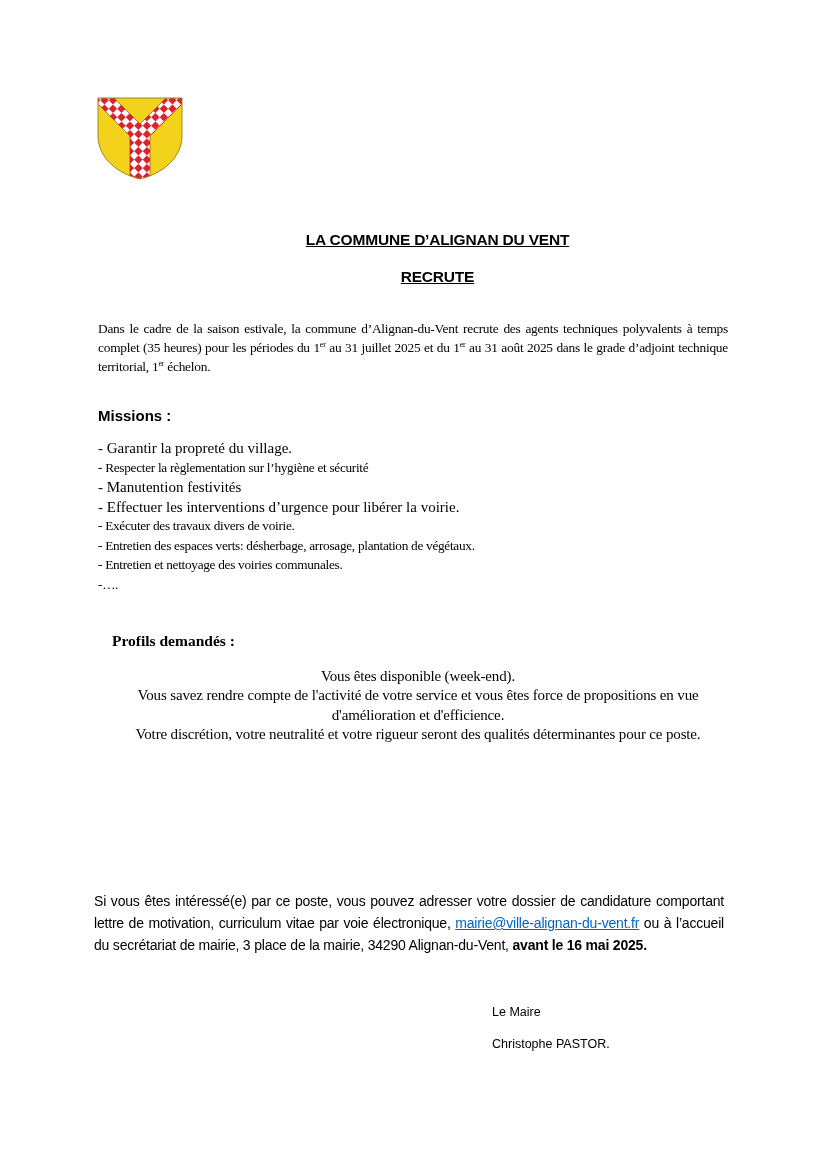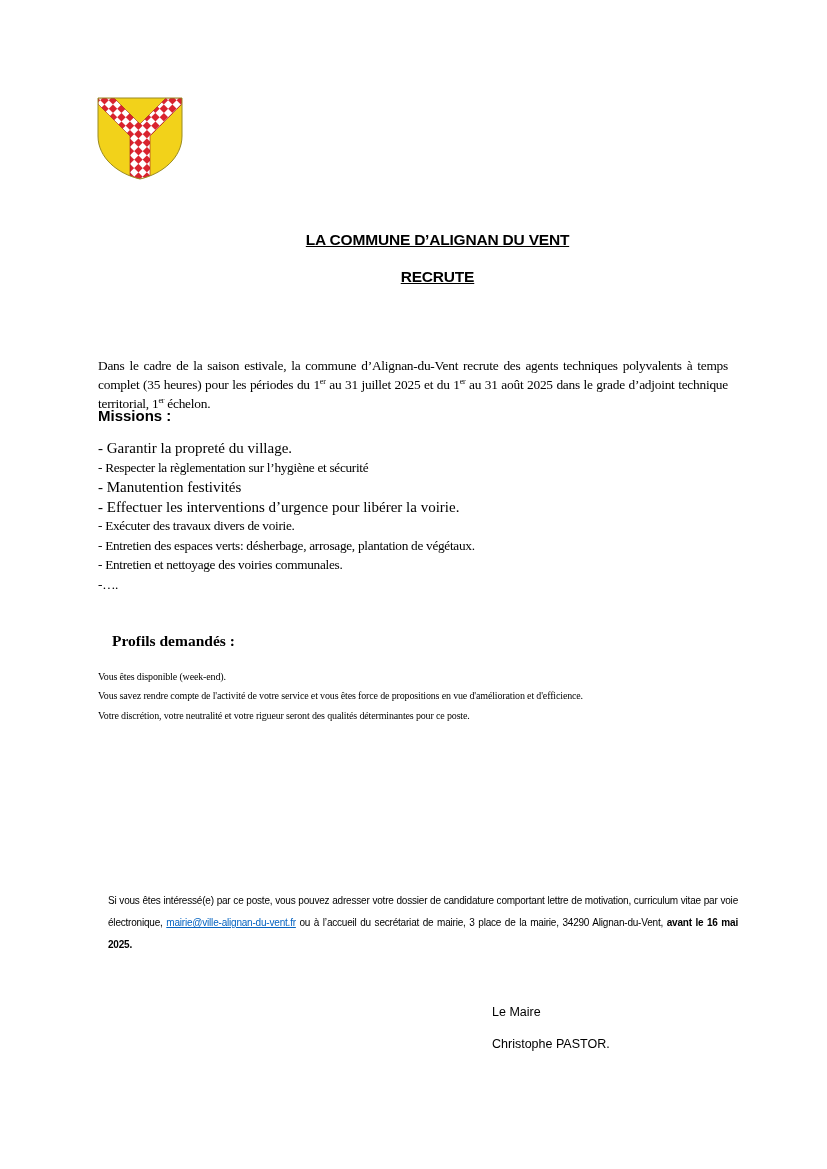--- a/index.html
+++ b/index.html
@@ -3,38 +3,38 @@
 <meta charset="utf-8">
 <style>
   html, body { margin: 0; padding: 0; background: #ffffff; }
   body { width: 827px; height: 1169px; position: relative; overflow: hidden; color: #000; }
   .crest { position: absolute; left: 96px; top: 96px; width: 88px; height: 84px; }
   .title-block { position: absolute; left: 0; width: 827px; text-align: center;
     font-family: "Liberation Sans", sans-serif; font-weight: bold; font-size: 15.5px;
     text-decoration: underline; letter-spacing: -0.2px; margin-left: 24px; }
   .t1 { top: 231px; }
   .t2 { top: 268px; }
-  .intro { position: absolute; left: 98px; top: 356px; width: 630px;
+  .intro { position: absolute; left: 98px; top: 319px; width: 630px;
     font-family: "Liberation Serif", serif; font-size: 13.4px; line-height: 19px;
     text-align: justify; letter-spacing: -0.25px; }
   .intro sup { font-size: 8px; vertical-align: 5px; line-height: 0; }
   .missions-h { position: absolute; left: 98px; top: 407px;
     font-family: "Liberation Sans", sans-serif; font-weight: bold; font-size: 15px; }
   .missions { position: absolute; left: 98px; top: 440px; margin: 0; padding: 0; list-style: none;
     font-family: "Liberation Serif", serif; }
   .missions li { height: 19.5px; white-space: nowrap; }
   .missions li.big { font-size: 15px; }
   .missions li.small { font-size: 13.3px; letter-spacing: -0.3px; }
   .profils-h { position: absolute; left: 112px; top: 632px;
     font-family: "Liberation Serif", serif; font-weight: bold; font-size: 15.5px; }
   .profils { position: absolute; left: 98px; top: 667px; width: 640px;
-    font-family: "Liberation Serif", serif; font-size: 10px; line-height: 19.3px; letter-spacing: -0.15px; }
+    font-family: "Liberation Serif", serif; font-size: 15px; line-height: 19.3px; letter-spacing: -0.15px; text-align: center; }
   .profils p { margin: 0; }
-  .contact { position: absolute; left: 108px; top: 890px; width: 630px;
-    font-family: "Liberation Sans", sans-serif; font-size: 10px; line-height: 22px;
+  .contact { position: absolute; left: 94px; top: 890px; width: 630px;
+    font-family: "Liberation Sans", sans-serif; font-size: 14px; line-height: 22px;
     text-align: justify; letter-spacing: -0.2px; }
   .contact a { color: #0563c1; text-decoration: underline; }
   .contact b { font-weight: bold; }
   .sig { position: absolute; left: 492px; font-family: "Liberation Sans", sans-serif; font-size: 12.5px; }
   .sig1 { top: 1005px; }
   .sig2 { top: 1037px; }
 </style>
 </head>
 <body>
 

